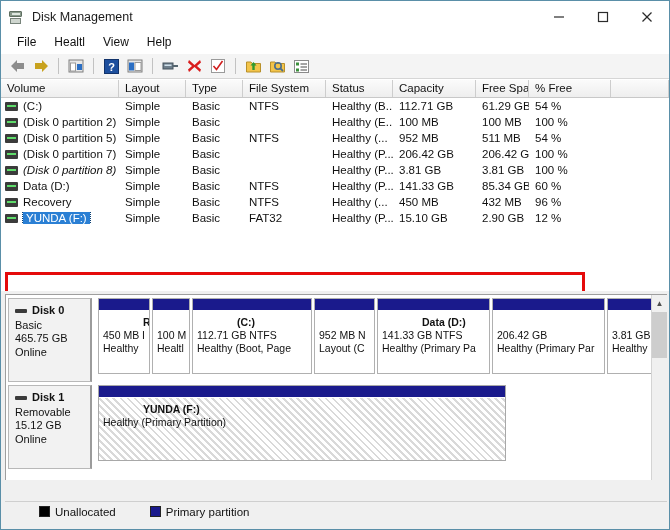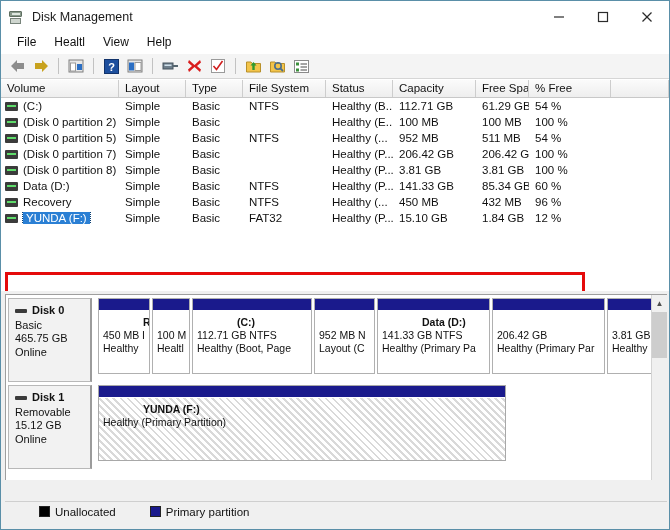--- a/index.html
+++ b/index.html
@@ -449,21 +449,21 @@
           </div>
           <div class="vcell" style="width: 67px;">Simple</div>
           <div class="vcell" style="width: 57px;">Basic</div>
           <div class="vcell" style="width: 83px;"></div>
           <div class="vcell" style="width: 67px;">Healthy (P...</div>
           <div class="vcell" style="width: 83px;">206.42 GB</div>
           <div class="vcell" style="width: 53px;">206.42 GB</div>
           <div class="vcell" style="width: 82px;">100 %</div>
         </div>
         <div class="vrow">
-          <div class="vcell vol" style="width: 118px;">
+          <div class="vcell vol" style="width: 118px; font-style: italic;">
             <span class="volicon"></span>
             <span>(Disk 0 partition 8)</span>
           </div>
           <div class="vcell" style="width: 67px;">Simple</div>
           <div class="vcell" style="width: 57px;">Basic</div>
           <div class="vcell" style="width: 83px;"></div>
           <div class="vcell" style="width: 67px;">Healthy (P...</div>
           <div class="vcell" style="width: 83px;">3.81 GB</div>
           <div class="vcell" style="width: 53px;">3.81 GB</div>
           <div class="vcell" style="width: 82px;">100 %</div>
@@ -497,21 +497,21 @@
         <div class="vrow">
           <div class="vcell vol" style="width: 118px;">
             <span class="volicon"></span>
             <span class="volname-sel">YUNDA (F:)</span>
           </div>
           <div class="vcell" style="width: 67px;">Simple</div>
           <div class="vcell" style="width: 57px;">Basic</div>
           <div class="vcell" style="width: 83px;">FAT32</div>
           <div class="vcell" style="width: 67px;">Healthy (P...</div>
           <div class="vcell" style="width: 83px;">15.10 GB</div>
-          <div class="vcell" style="width: 53px;">1.84 GB</div>
+          <div class="vcell" style="width: 53px;">2.90 GB</div>
           <div class="vcell" style="width: 82px;">12 %</div>
         </div>
       </div>
 
     <div class="redbox" style="border-color: rgb(229, 10, 10);"></div>
   </div>
 
   <div class="graphpane">
     <div id="diskrows">
         <div class="diskrow">

